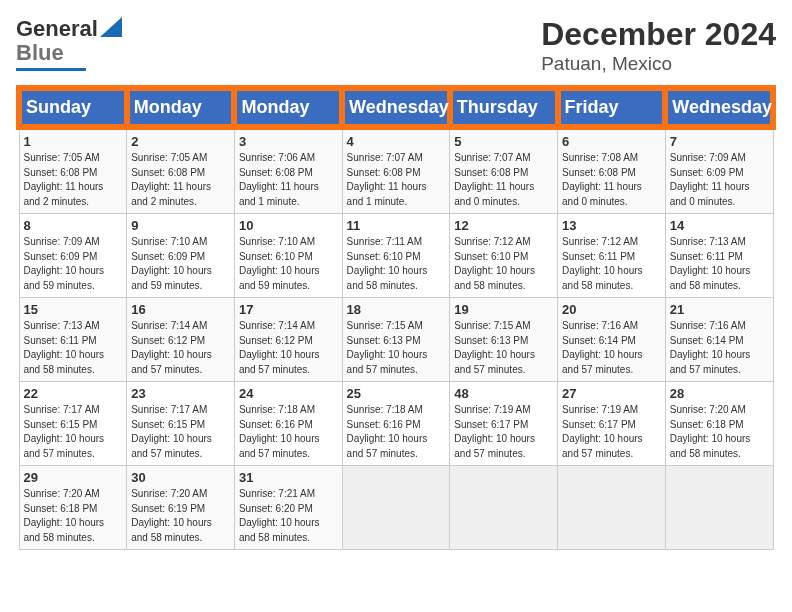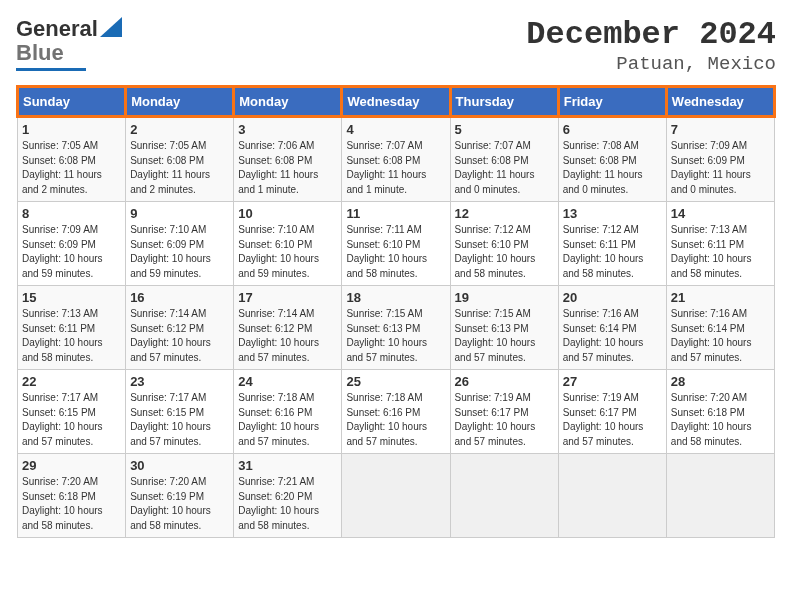--- a/index.html
+++ b/index.html
@@ -21,46 +21,44 @@
       flex-direction: column;
       align-items: flex-start;
     }
     .logo-underline {
       width: 70px;
       height: 3px;
       background: #1a6bb5;
       margin-top: 2px;
     }
     .title-block {
-      text-align: right;
-      font-family: Liberation Mono, monospace;
     }
     .title-block h1 {
       font-size: 32px;
       font-weight: bold;
       color: #333;
     }
     .title-block h2 {
       font-size: 19px;
       font-weight: normal;
       color: #555;
     }
     table {
       width: 100%;
       border-collapse: collapse;
       table-layout: fixed;
     }
     thead tr th {
       background: #3a6cbf;
       color: #fff;
-      font-size: 13px;
+      font-size: 18px;
       font-weight: bold;
       padding: 6px 4px;
       text-align: left;
-      border: 3px solid #f97316;
+      border: 6px solid #f97316;
     }
     tbody tr td {
       vertical-align: top;
       padding: 4px 4px;
       font-size: 10.5px;
       color: #333;
       border: 1px solid #ccc;
       background: #fff;
       min-height: 80px;
     }
@@ -218,21 +216,21 @@
         </td>
         <td>
           <span class="day-num">24</span>
           <div class="day-info">Sunrise: 7:18 AM<br>Sunset: 6:16 PM<br>Daylight: 10 hours and 57 minutes.</div>
         </td>
         <td>
           <span class="day-num">25</span>
           <div class="day-info">Sunrise: 7:18 AM<br>Sunset: 6:16 PM<br>Daylight: 10 hours and 57 minutes.</div>
         </td>
         <td>
-          <span class="day-num">26</span>
+          <span class="day-num">48</span>
           <div class="day-info">Sunrise: 7:19 AM<br>Sunset: 6:17 PM<br>Daylight: 10 hours and 57 minutes.</div>
         </td>
         <td>
           <span class="day-num">27</span>
           <div class="day-info">Sunrise: 7:19 AM<br>Sunset: 6:17 PM<br>Daylight: 10 hours and 57 minutes.</div>
         </td>
         <td>
           <span class="day-num">28</span>
           <div class="day-info">Sunrise: 7:20 AM<br>Sunset: 6:18 PM<br>Daylight: 10 hours and 58 minutes.</div>
         </td>

